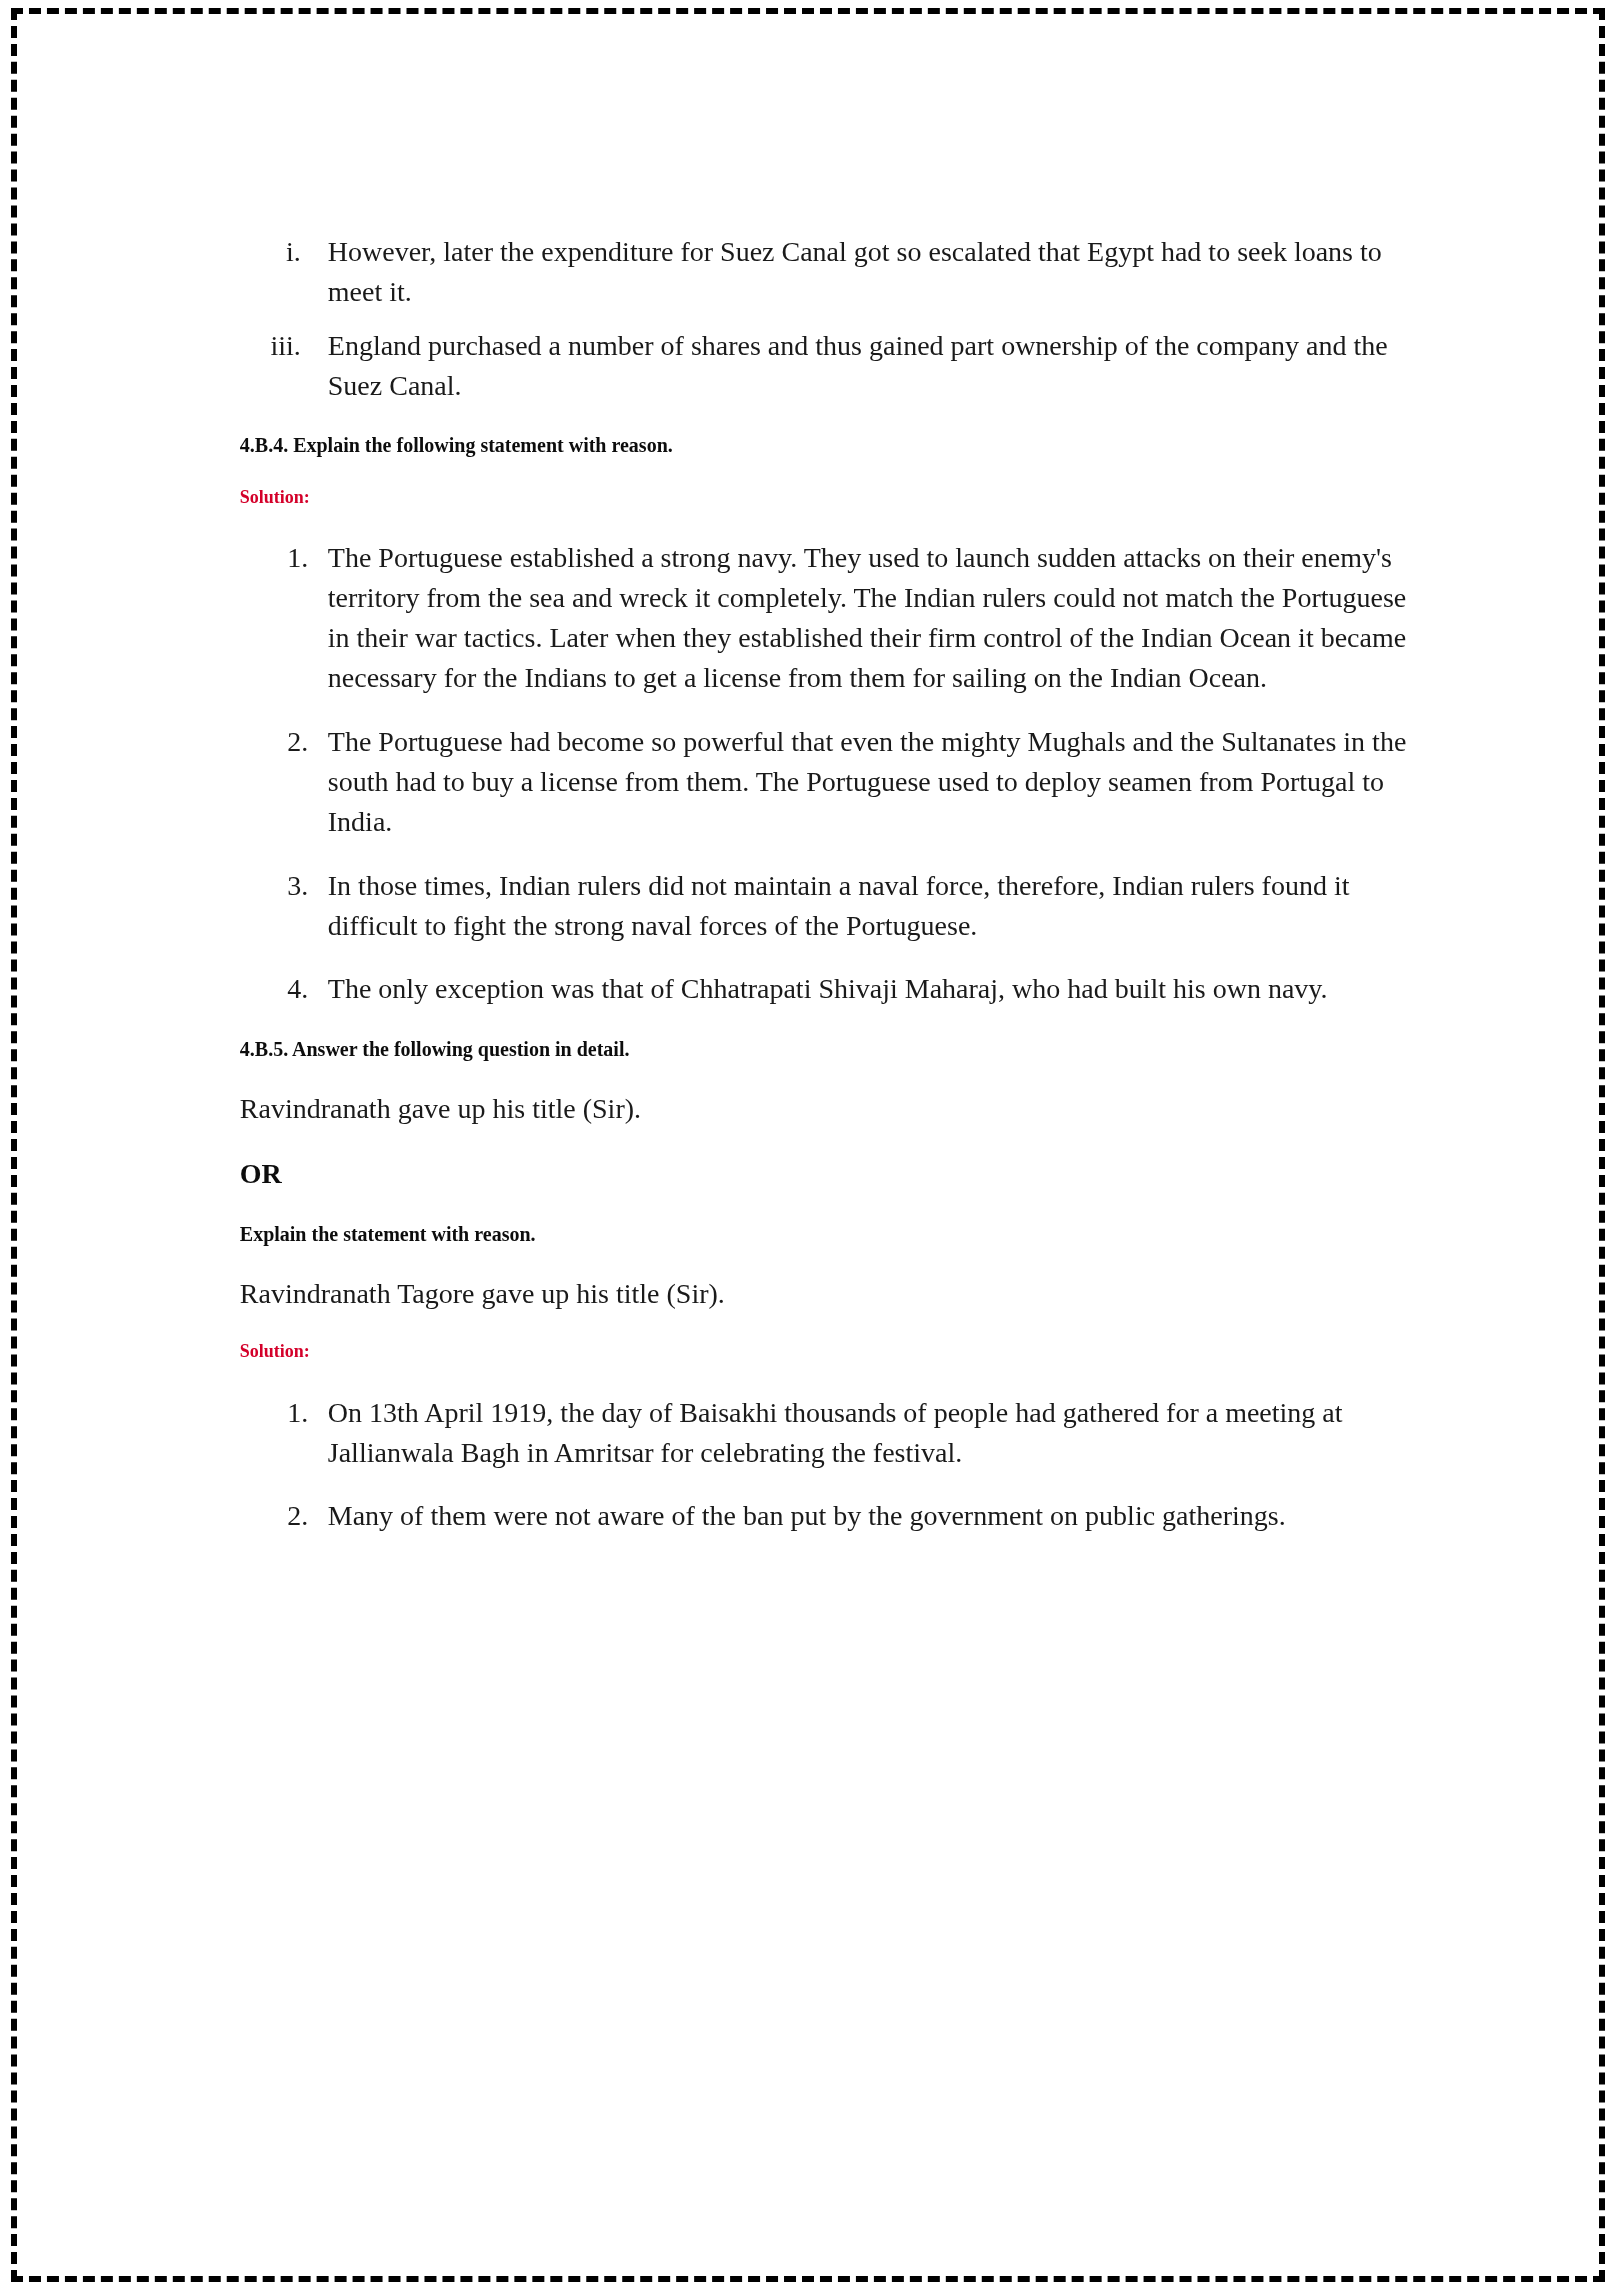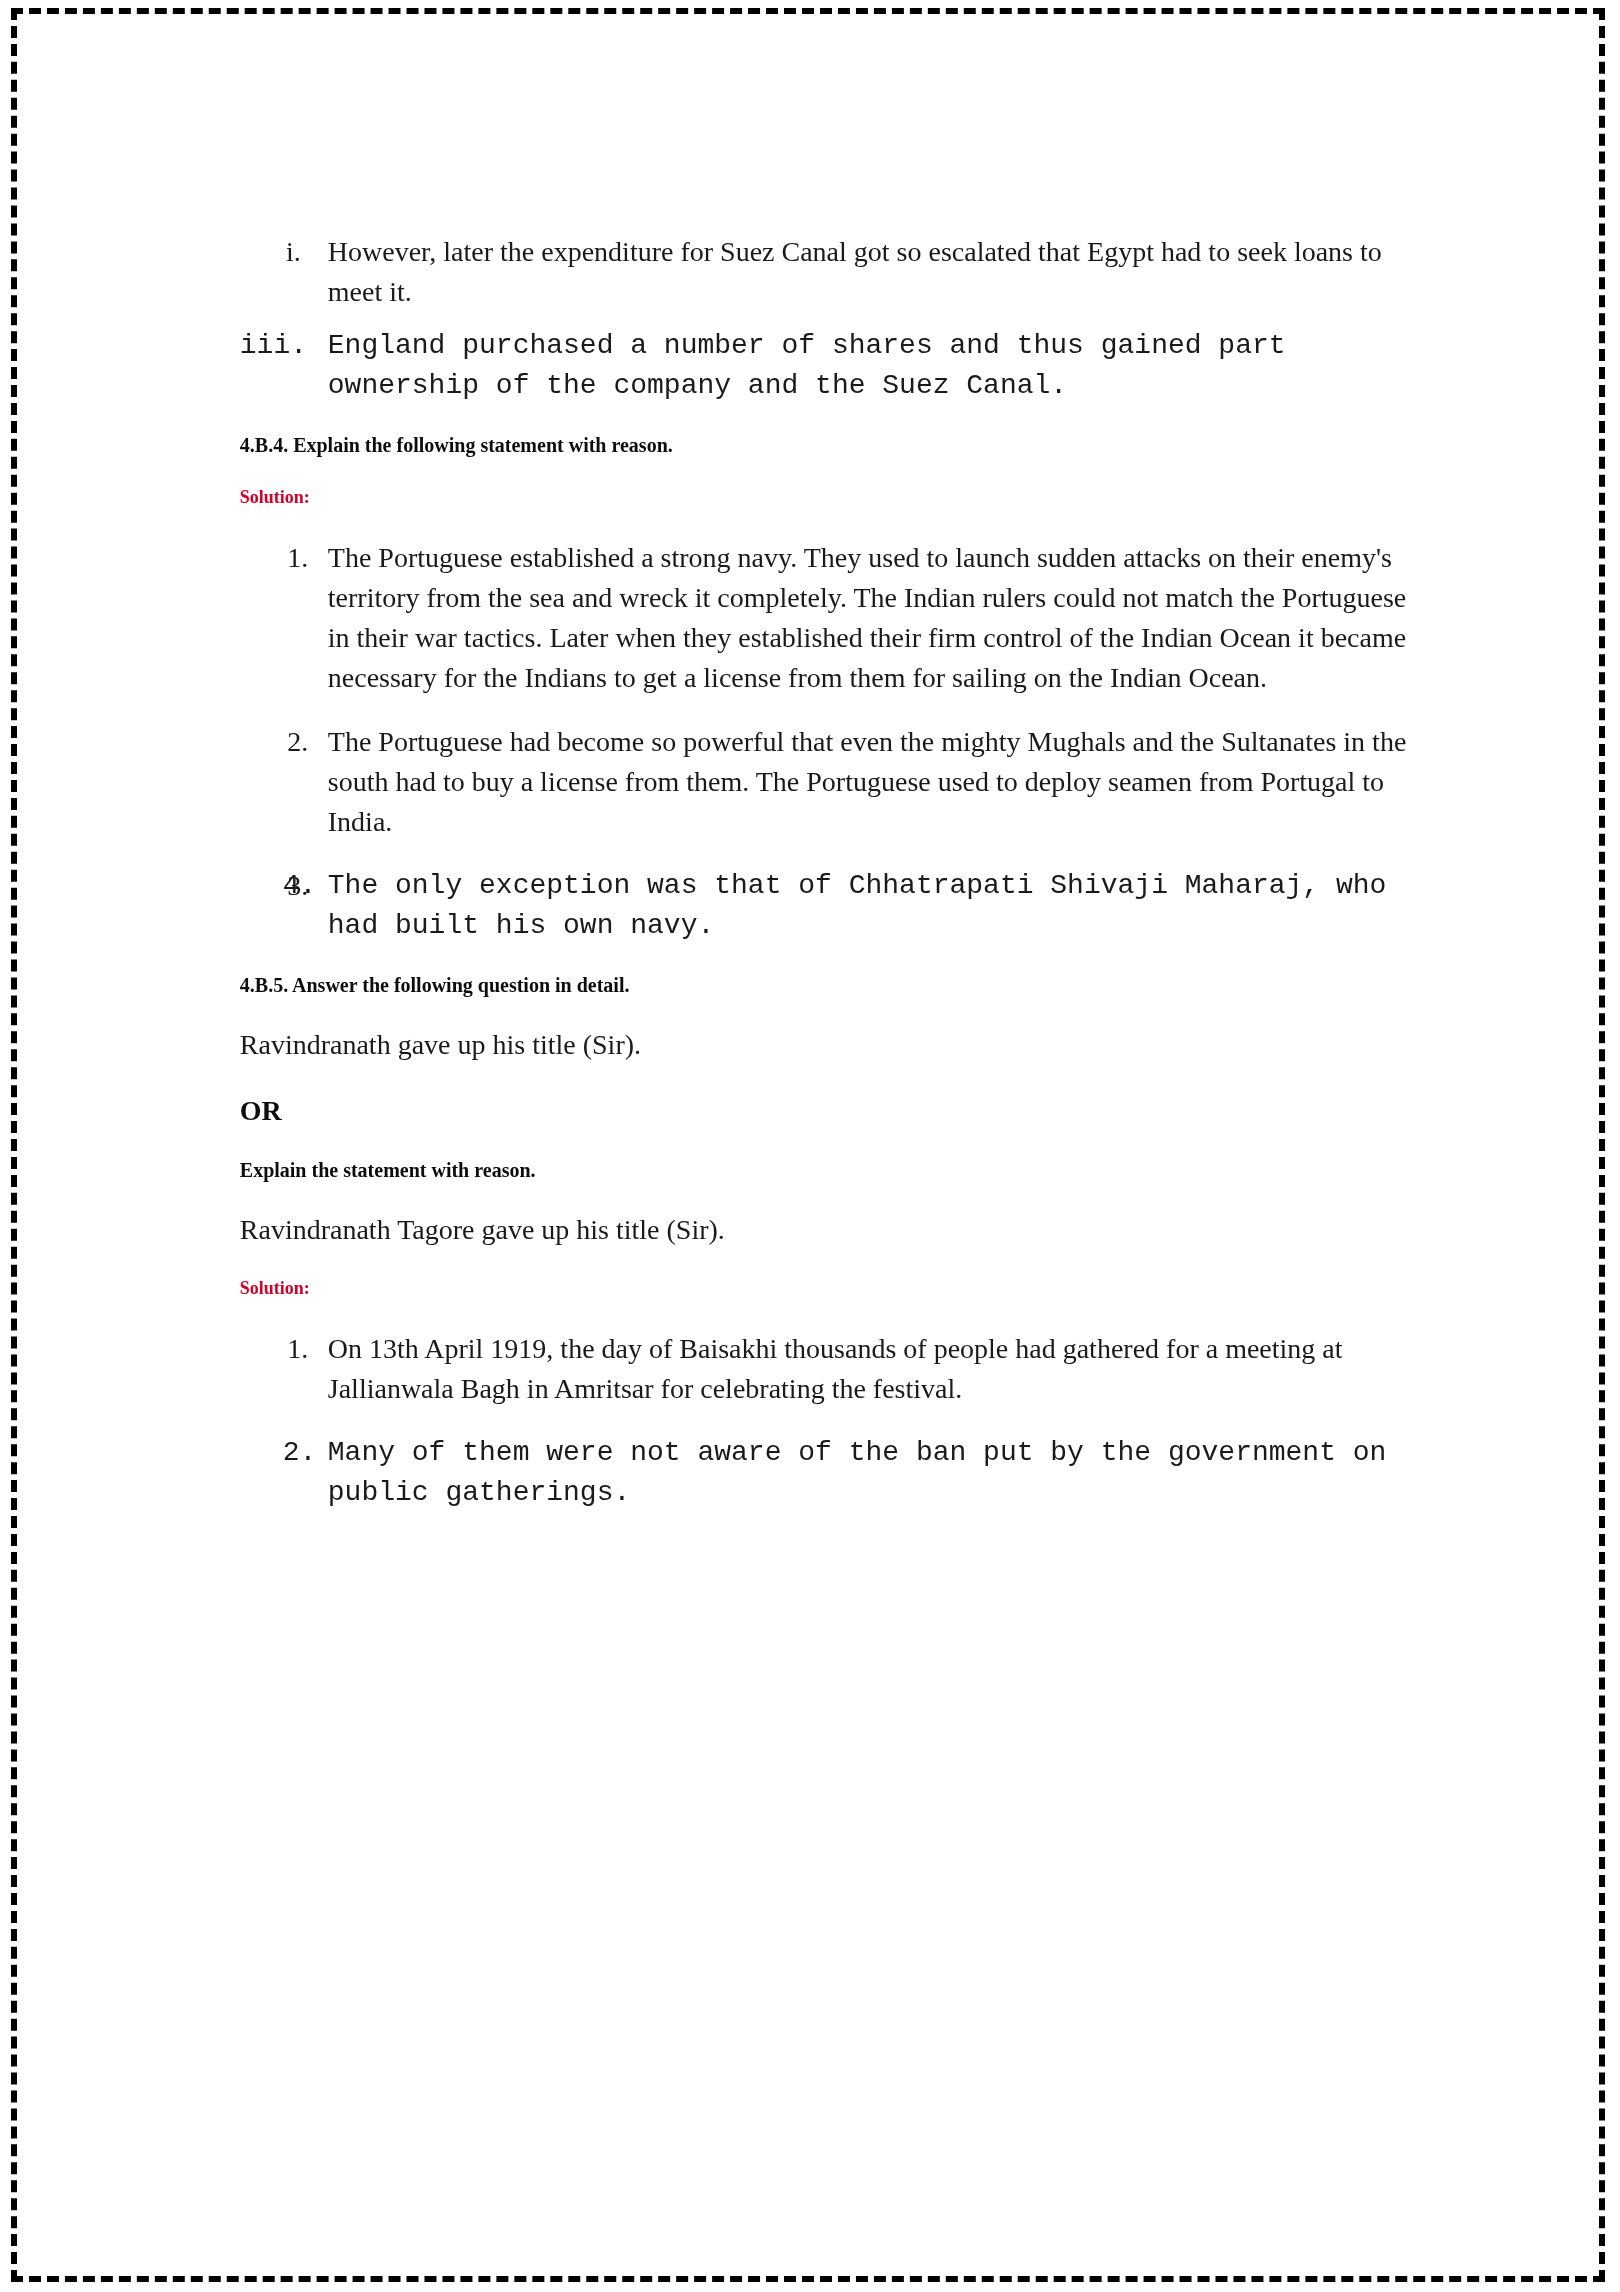--- a/index.html
+++ b/index.html
@@ -76,21 +76,20 @@
   ol.doc-list > li {
     position: relative;
     font-size: 28px;
     line-height: 1.43;
     color: #1a1a1a;
     padding-left: 88px;
     margin-bottom: 19.6px;
   }
   ol.doc-list > li:last-child {
     margin-bottom: 0;
-    font-family: Liberation Mono, monospace;
   }
   ol.doc-list > li > .marker {
     position: absolute;
     left: 0;
     top: 0;
     width: 61px;
     text-align: right;
     color: #1a1a1a;
   }
 
@@ -144,20 +143,21 @@
       <li>
         <span class="marker">1.</span>
         <span>The Portuguese established a strong navy. They used to launch sudden attacks on their enemy's territory from the sea and wreck it completely. The Indian rulers could not match the Portuguese in their war tactics. Later when they established their firm control of the Indian Ocean it became necessary for the Indians to get a license from them for sailing on the Indian Ocean.</span>
       </li>
       <li>
         <span class="marker">2.</span>
         <span>The Portuguese had become so powerful that even the mighty Mughals and the Sultanates in the south had to buy a license from them. The Portuguese used to deploy seamen from Portugal to India.</span>
       </li>
       <li>
         <span class="marker">3.</span>
+        <span>In those times, Indian rulers did not maintain a naval force, therefore, Indian rulers found it difficult to fight the strong naval forces of the Portuguese.</span>
       </li>
       <li>
         <span class="marker">4.</span>
         <span>The only exception was that of Chhatrapati Shivaji Maharaj, who had built his own navy.</span>
       </li>
     </ol>
 
     <p class="heading">4.B.5. Answer the following question in detail.</p>
 
     <p class="para">Ravindranath gave up his title (Sir).</p>

